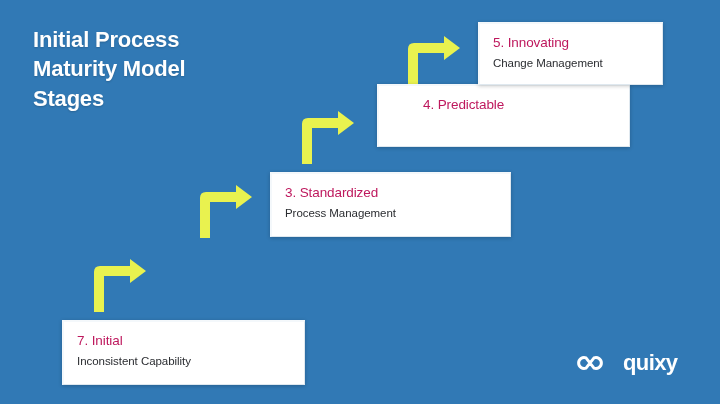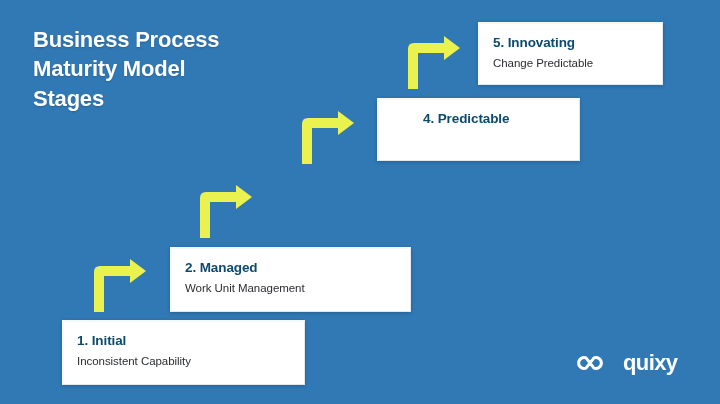--- a/index.html
+++ b/index.html
@@ -41,39 +41,39 @@
     background: #ffffff;
     box-sizing: border-box;
     box-shadow: 0 1px 4px rgba(0,0,0,0.22);
     border-top: 2px solid #f4f8fb;
     border-left: 2px solid #f4f8fb;
     border-right: 1px solid #dfe8ef;
     border-bottom: 1px solid #dfe8ef;
     padding: 11px 0 0 13px;
   }
   .stage-title {
-    color: #0c4a6e;
+    color: #be185d;
     font-size: 13.5px;
-    font-weight: bold;
+    font-weight: normal;
     line-height: 1.2;
     letter-spacing: -0.1px;
   }
   .stage-sub {
     color: #2b2d31;
     font-size: 11.5px;
     font-weight: normal;
     line-height: 1.2;
     margin-top: 6px;
     letter-spacing: -0.05px;
   }
 
   .card-1 { left: 62px;  top: 320px; width: 243px; height: 65px; }
   .card-2 { left: 170px; top: 247px; width: 241px; height: 65px; }
   .card-3 { left: 270px; top: 172px; width: 241px; height: 65px; }
-  .card-4 { left: 377px; top: 98px;  width: 203px; height: 63px; padding-left: 44px; }
+  .card-4 { left: 377px; top: 84px;  width: 253px; height: 63px; padding-left: 44px; }
   .card-5 { left: 478px; top: 22px;  width: 185px; height: 63px; }
 
   
   .arrow {
     position: absolute;
     width: 62px;
     height: 55px;
   }
   .arrow svg { display: block; }
   .arrow-1 { left: 86px;  top: 258px; }
@@ -97,21 +97,21 @@
     font-weight: bold;
     letter-spacing: -0.6px;
     line-height: 1;
   }
 </style>
 </head>
 <body>
 
 <div id="slide">
 
-  <div class="title">Business Process
+  <div class="title">Initial Process
 Maturity Model
 Stages</div>
 
   <div class="arrow arrow-1">
     <svg width="62" height="55" viewBox="0 0 62 55" xmlns="http://www.w3.org/2000/svg">
       <path d="M8 54 L8 14 Q8 8 14 8 L44 8 L44 1 L60 13 L44 25 L44 18 L18 18 L18 54 Z" fill="#e9f24f"></path>
     </svg>
   </div>
   <div class="arrow arrow-2">
     <svg width="62" height="55" viewBox="0 0 62 55" xmlns="http://www.w3.org/2000/svg">
@@ -123,37 +123,37 @@
       <path d="M8 54 L8 14 Q8 8 14 8 L44 8 L44 1 L60 13 L44 25 L44 18 L18 18 L18 54 Z" fill="#e9f24f"></path>
     </svg>
   </div>
   <div class="arrow arrow-4">
     <svg width="62" height="55" viewBox="0 0 62 55" xmlns="http://www.w3.org/2000/svg">
       <path d="M8 54 L8 14 Q8 8 14 8 L44 8 L44 1 L60 13 L44 25 L44 18 L18 18 L18 54 Z" fill="#e9f24f"></path>
     </svg>
   </div>
 
   <div class="stage-card card-1">
-    <div class="stage-title">1. Initial</div>
+    <div class="stage-title">7. Initial</div>
     <div class="stage-sub">Inconsistent Capability</div>
   </div>
 
-  <div class="stage-card card-2">
-    <div class="stage-title">2. Managed</div>
-    <div class="stage-sub">Work Unit Management</div>
+
+  <div class="stage-card card-3">
+    <div class="stage-title">3. Standardized</div>
+    <div class="stage-sub">Process Management</div>
   </div>
-
 
   <div class="stage-card card-4">
     <div class="stage-title">4. Predictable</div>
   </div>
 
   <div class="stage-card card-5">
     <div class="stage-title">5. Innovating</div>
-    <div class="stage-sub">Change Predictable</div>
+    <div class="stage-sub">Change Management</div>
   </div>
 
   <div class="logo">
     <span>
       <svg class="logo-mark" viewBox="0 0 34 24" xmlns="http://www.w3.org/2000/svg">
         <g fill="none" stroke="#ffffff" stroke-width="3.4" stroke-linecap="round">
           <path d="M12.5 6.2 A6.2 6.2 0 1 0 12.5 17.8 L21.5 6.2 A6.2 6.2 0 1 1 21.5 17.8 Z"></path>
         </g>
       </svg>
     </span>

